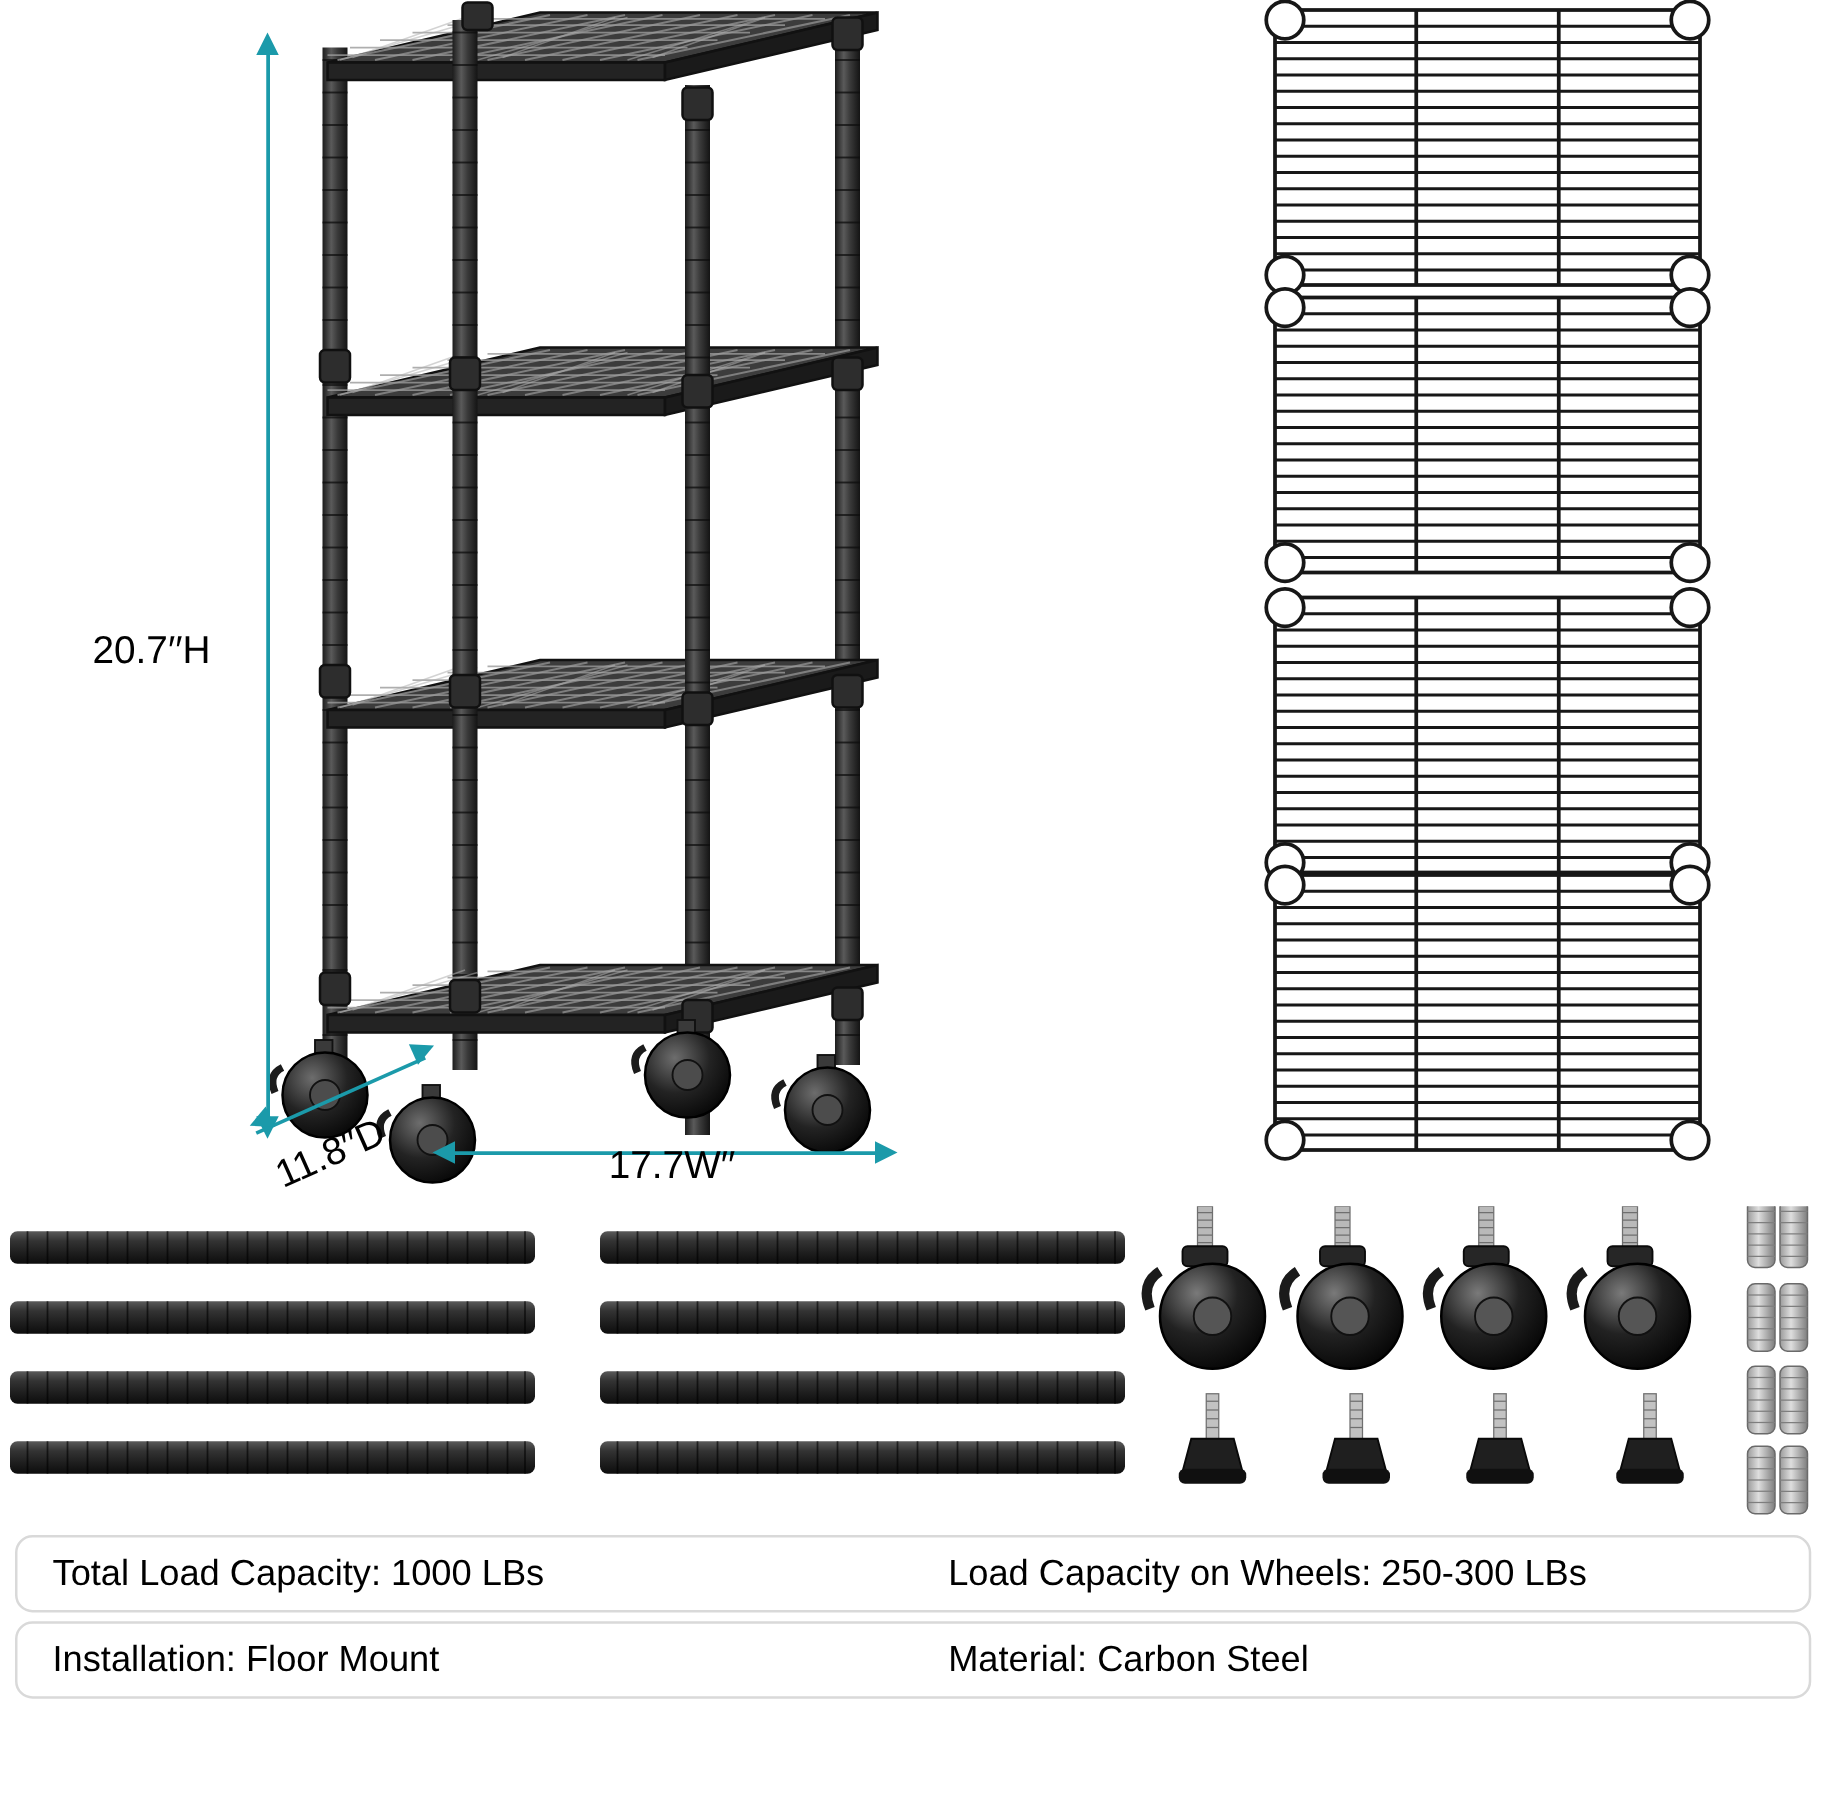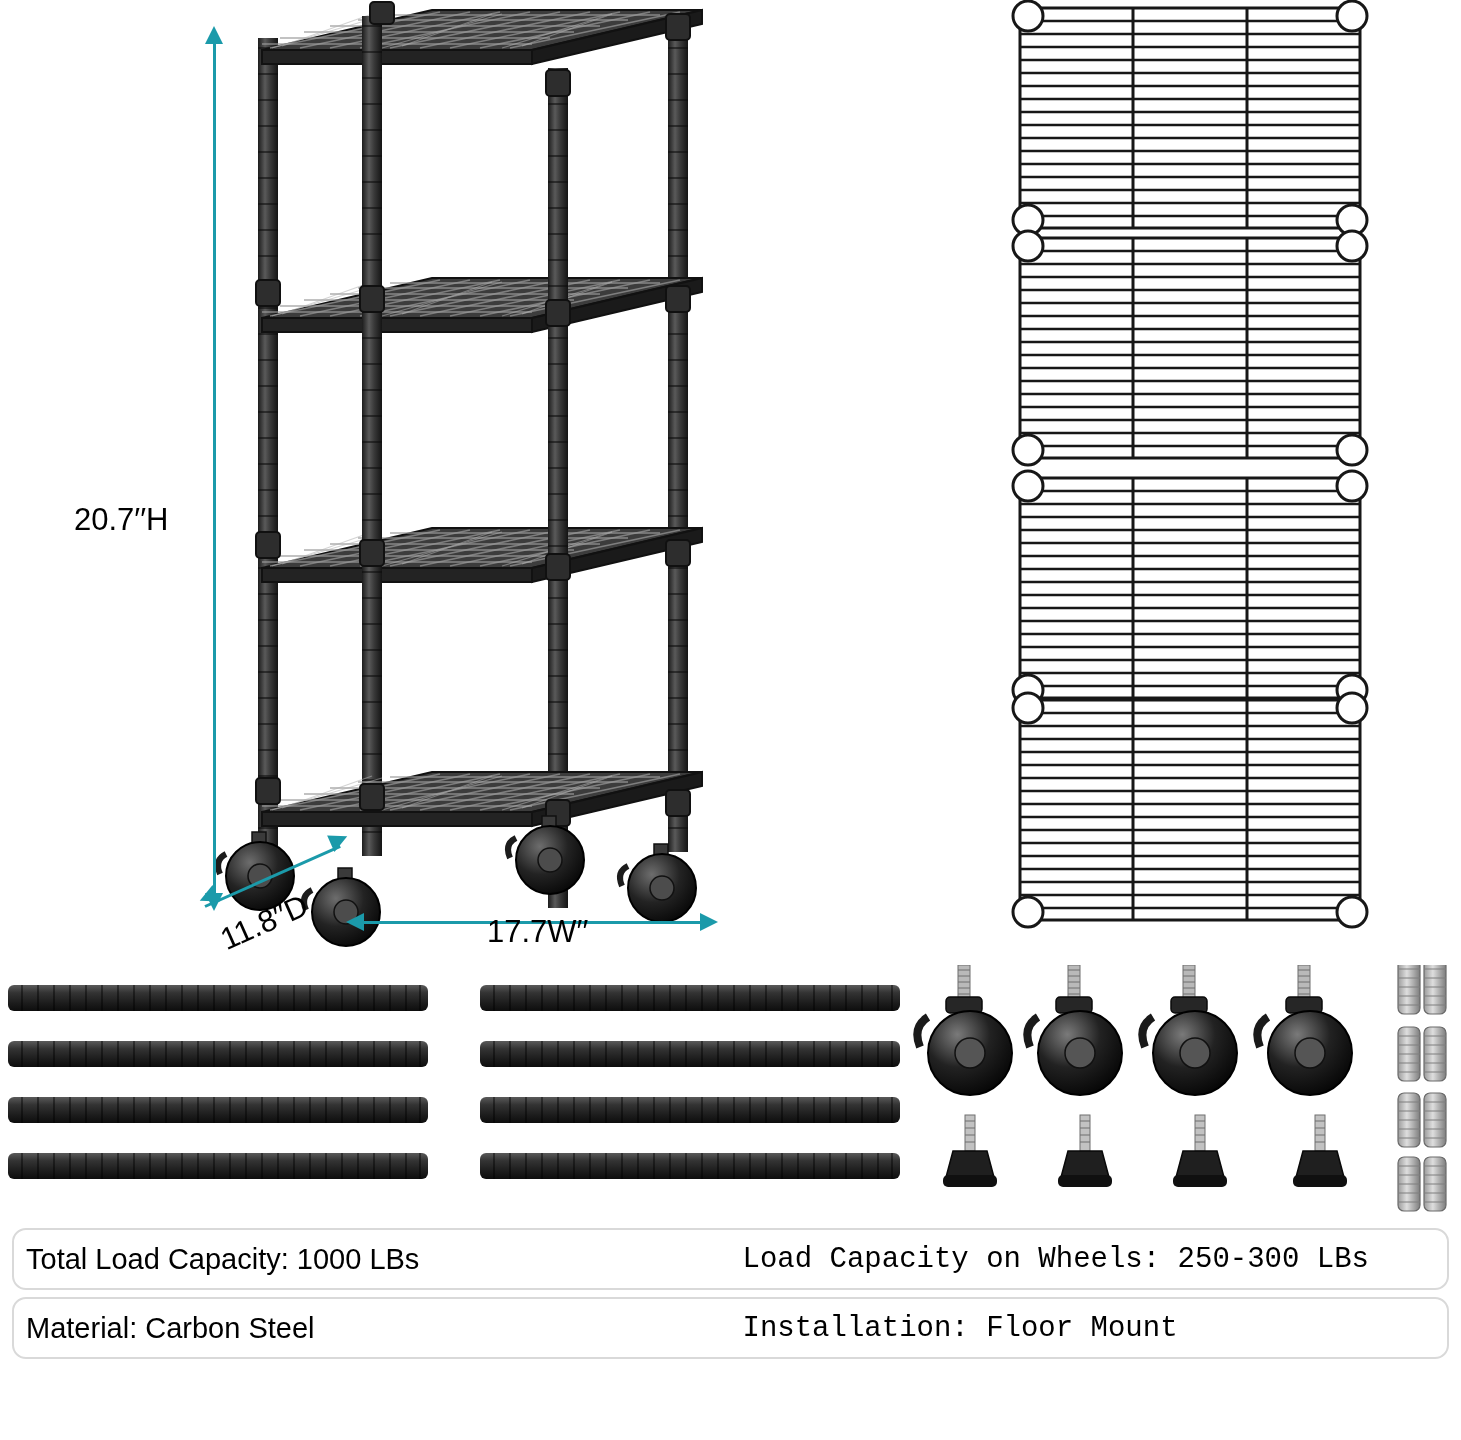--- a/index.html
+++ b/index.html
@@ -115,25 +115,25 @@
     display: flex;
     border: 2px solid #d9d9d9;
     border-radius: 14px;
     height: 62px;
     margin-bottom: 7px;
     align-items: center;
     box-sizing: border-box;
   }
   .spec-cell {
     font-size: 29px;
-    padding-left: 12px;
+    padding-left: 28px;
     white-space: nowrap;
   }
   .spec-cell.left  { width: 50%; box-sizing: border-box; }
-  .spec-cell.right { width: 50%; box-sizing: border-box; font-family: Liberation Mono, monospace; }
+  .spec-cell.right { width: 50%; box-sizing: border-box; }
 
   
   svg { display: block; }
 </style>
 </head>
 <body>
 
 <div id="product-diagram">
 
   <svg width="960" height="990" viewBox="0 0 960 990">
@@ -534,17 +534,17 @@
 
 <div id="spec-table">
 
   <div class="spec-row">
     <div class="spec-cell left">Total Load Capacity: 1000 LBs</div>
     <div class="spec-cell right">Load Capacity on Wheels: 250-300 LBs</div>
   </div>
 
 
   <div class="spec-row">
+    <div class="spec-cell right">Installation: Floor Mount</div>
     <div class="spec-cell left">Material: Carbon Steel</div>
-    <div class="spec-cell right">Installation: Floor Mount</div>
   </div>
 
 </div>
 
 </body></html>

